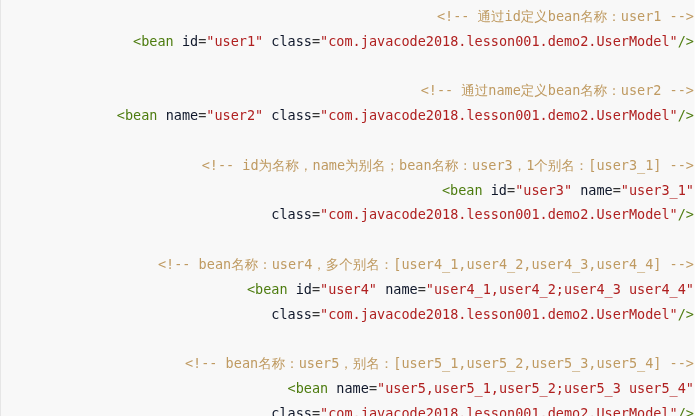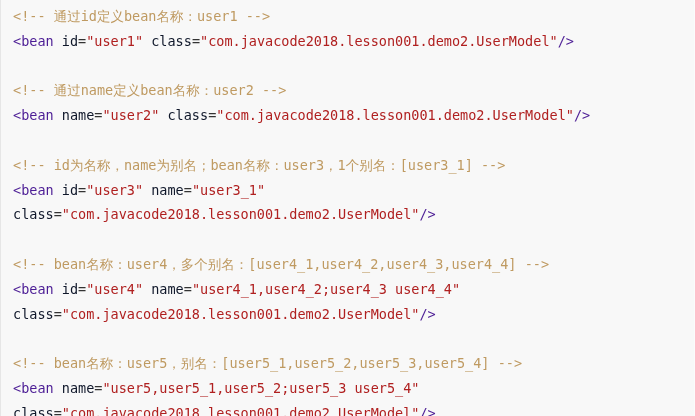--- a/index.html
+++ b/index.html
@@ -15,36 +15,37 @@
   }
   .code-block {
     box-sizing: border-box;
     width: 695px;
     height: 416px;
     background: #f8f8f8;
     border-left: 1px solid #e6e6e6;
     border-right: 1px solid #fbfbfb;
     padding: 4px 0 4px 12px;
     overflow: hidden;
+    text-align: right;
   }
   .code-line {
     font-family: "DejaVu Sans Mono", "Liberation Mono", monospace;
     font-size: 13.5px;
     line-height: 24.8px;
     height: 24.8px;
     white-space: pre;
     letter-spacing: 0px;
     color: #333333;
   }
   .code-line.blank {
     color: transparent;
   }
   
   .tok-comment { color: #bf9a61; }
-  .tok-tag     { color: #4c1d95; }
+  .tok-tag     { color: #4d7c0f; }
   .tok-attr    { color: #0f172a; }
   .tok-value   { color: #b02020; }
   .tok-punct   { color: #333333; }
   .tok-plain   { color: #333333; }
 </style>
 </head>
 <body>
 
 <div class="code-block">
   <pre id="code-lines" style="margin:0;padding:0;"><div class="code-line"><span class="tok-comment">&lt;!-- 通过id定义bean名称：user1 --&gt;</span></div><div class="code-line"><span class="tok-tag">&lt;bean</span><span class="tok-plain"> </span><span class="tok-attr">id</span><span class="tok-punct">=</span><span class="tok-value">"user1"</span><span class="tok-plain"> </span><span class="tok-attr">class</span><span class="tok-punct">=</span><span class="tok-value">"com.javacode2018.lesson001.demo2.UserModel"</span><span class="tok-tag">/&gt;</span></div><div class="code-line blank">&nbsp;</div><div class="code-line"><span class="tok-comment">&lt;!-- 通过name定义bean名称：user2 --&gt;</span></div><div class="code-line"><span class="tok-tag">&lt;bean</span><span class="tok-plain"> </span><span class="tok-attr">name</span><span class="tok-punct">=</span><span class="tok-value">"user2"</span><span class="tok-plain"> </span><span class="tok-attr">class</span><span class="tok-punct">=</span><span class="tok-value">"com.javacode2018.lesson001.demo2.UserModel"</span><span class="tok-tag">/&gt;</span></div><div class="code-line blank">&nbsp;</div><div class="code-line"><span class="tok-comment">&lt;!-- id为名称，name为别名；bean名称：user3，1个别名：[user3_1] --&gt;</span></div><div class="code-line"><span class="tok-tag">&lt;bean</span><span class="tok-plain"> </span><span class="tok-attr">id</span><span class="tok-punct">=</span><span class="tok-value">"user3"</span><span class="tok-plain"> </span><span class="tok-attr">name</span><span class="tok-punct">=</span><span class="tok-value">"user3_1"</span></div><div class="code-line"><span class="tok-attr">class</span><span class="tok-punct">=</span><span class="tok-value">"com.javacode2018.lesson001.demo2.UserModel"</span><span class="tok-tag">/&gt;</span></div><div class="code-line blank">&nbsp;</div><div class="code-line"><span class="tok-comment">&lt;!-- bean名称：user4，多个别名：[user4_1,user4_2,user4_3,user4_4] --&gt;</span></div><div class="code-line"><span class="tok-tag">&lt;bean</span><span class="tok-plain"> </span><span class="tok-attr">id</span><span class="tok-punct">=</span><span class="tok-value">"user4"</span><span class="tok-plain"> </span><span class="tok-attr">name</span><span class="tok-punct">=</span><span class="tok-value">"user4_1,user4_2;user4_3 user4_4"</span></div><div class="code-line"><span class="tok-attr">class</span><span class="tok-punct">=</span><span class="tok-value">"com.javacode2018.lesson001.demo2.UserModel"</span><span class="tok-tag">/&gt;</span></div><div class="code-line blank">&nbsp;</div><div class="code-line"><span class="tok-comment">&lt;!-- bean名称：user5，别名：[user5_1,user5_2,user5_3,user5_4] --&gt;</span></div><div class="code-line"><span class="tok-tag">&lt;bean</span><span class="tok-plain"> </span><span class="tok-attr">name</span><span class="tok-punct">=</span><span class="tok-value">"user5,user5_1,user5_2;user5_3 user5_4"</span></div><div class="code-line"><span class="tok-attr">class</span><span class="tok-punct">=</span><span class="tok-value">"com.javacode2018.lesson001.demo2.UserModel"</span><span class="tok-tag">/&gt;</span></div></pre>

